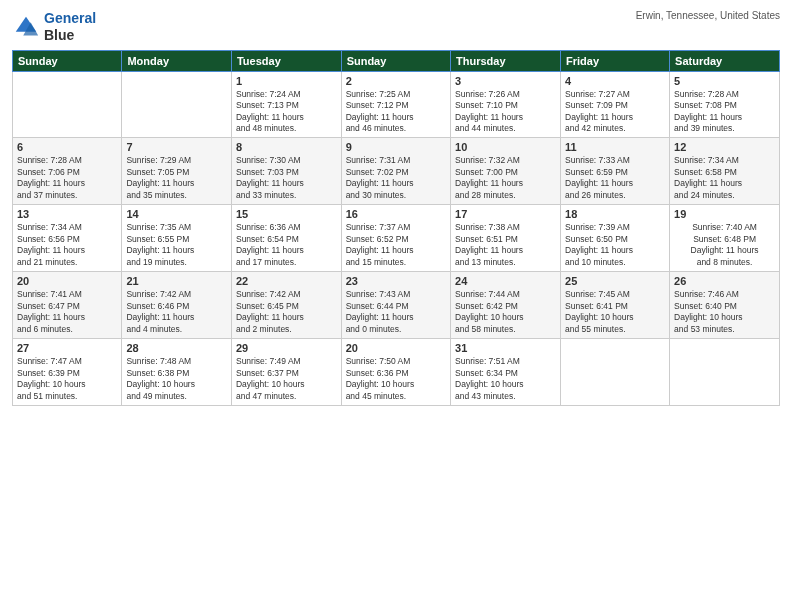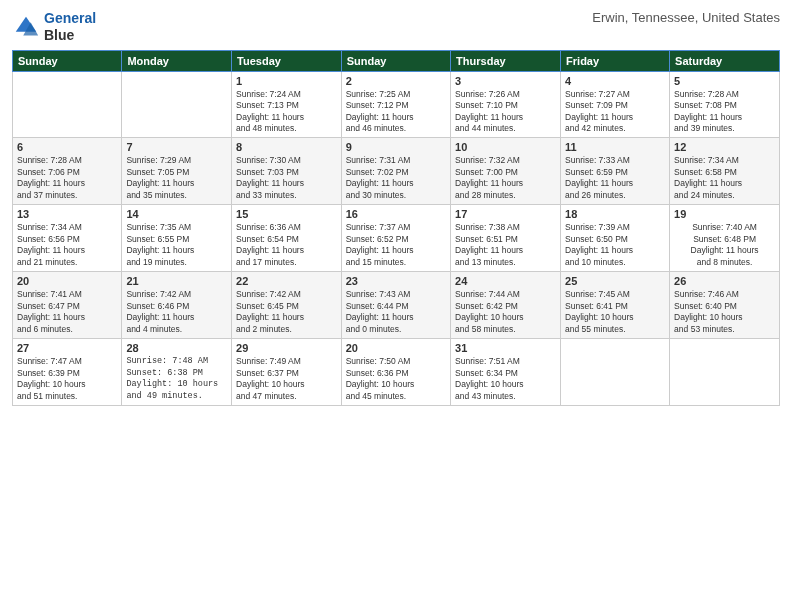--- a/index.html
+++ b/index.html
@@ -40,21 +40,21 @@
     }
     .title-block {
       text-align: right;
     }
     .month-title {
       font-size: 28px;
       font-weight: normal;
       color: #333;
     }
     .location {
-      font-size: 13px;
+      font-size: 10px;
       color: #555;
     }
     .calendar {
       width: 100%;
       border-collapse: collapse;
       border: 1px solid #ccc;
     }
     .calendar th {
       background: #14532d;
       color: #fff;
@@ -320,21 +320,21 @@
         <tr>
           <td>
             <span class="day-num">27</span>
             <div class="day-info" style="white-space: pre-line;">Sunrise: 7:47 AM
 Sunset: 6:39 PM
 Daylight: 10 hours
 and 51 minutes.</div>
           </td>
           <td>
             <span class="day-num">28</span>
-            <div class="day-info" style="white-space: pre-line; font-family: Liberation Mono, monospace;">Sunrise: 7:48 AM
+            <div class="day-info" style="white-space: pre-line;">Sunrise: 7:48 AM
 Sunset: 6:38 PM
 Daylight: 10 hours
 and 49 minutes.</div>
           </td>
           <td>
             <span class="day-num">29</span>
             <div class="day-info" style="white-space: pre-line;">Sunrise: 7:49 AM
 Sunset: 6:37 PM
 Daylight: 10 hours
 and 47 minutes.</div>

